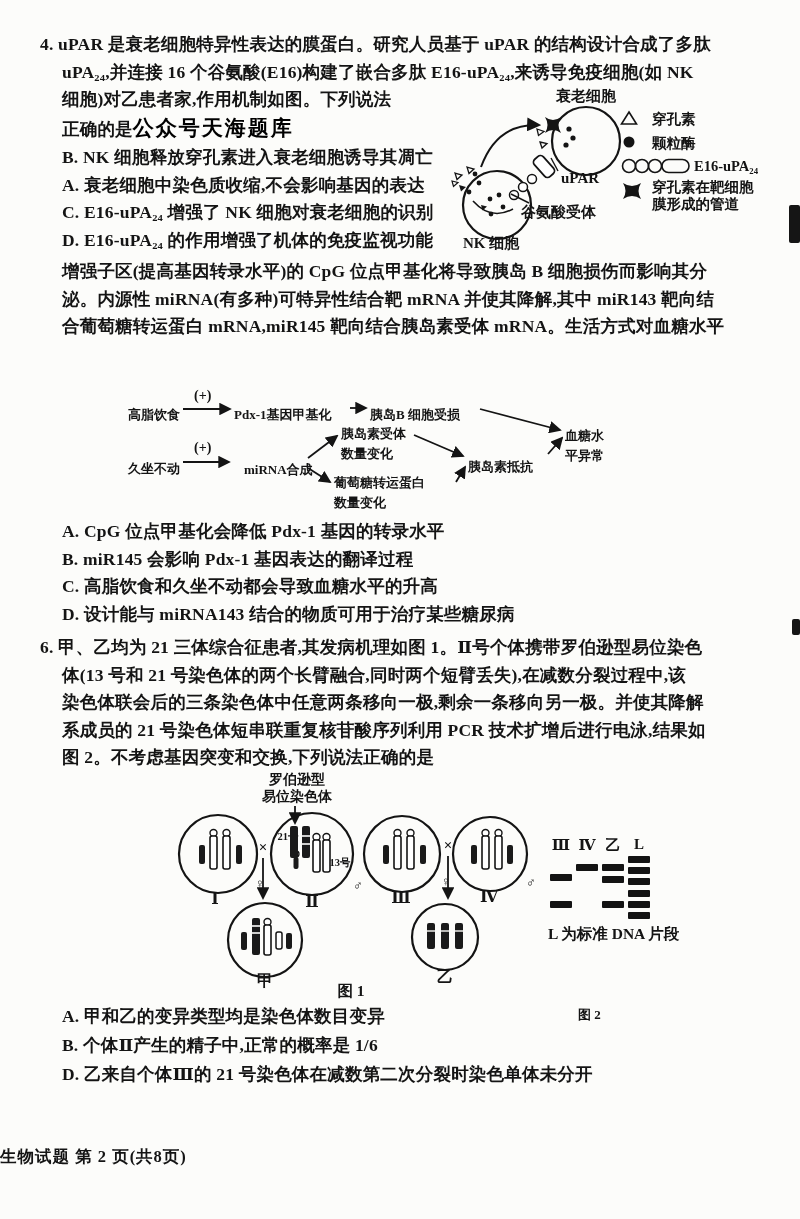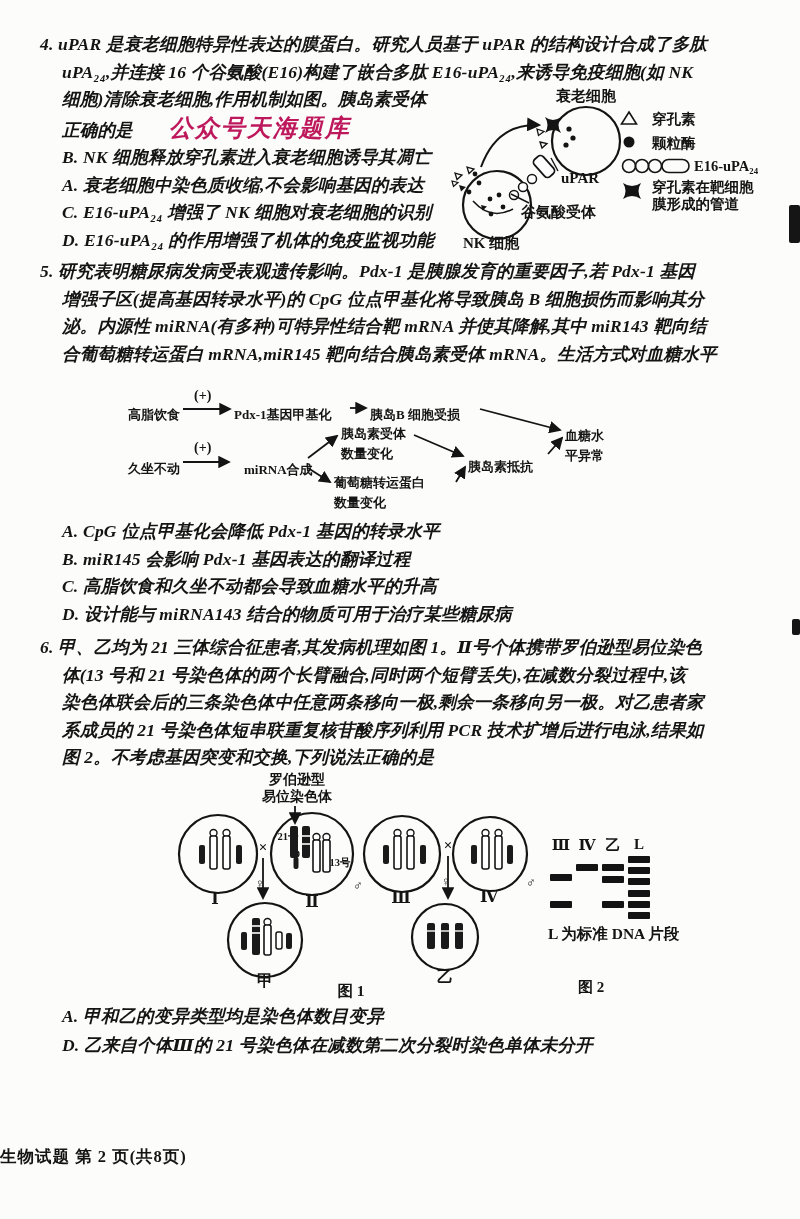--- a/index.html
+++ b/index.html
@@ -1,47 +1,47 @@
 <!DOCTYPE html>
 <html><head>
 <meta charset="utf-8">
 <style>
   html,body{margin:0;padding:0;background:#e9e9e7;}
   .page{position:relative;width:800px;height:1219px;margin:0 auto;background:#fcfcfa;
         font-family:"Liberation Serif","DejaVu Serif",serif;color:#141414;overflow:hidden;}
   .abs{position:absolute;}
-  .qblock{position:absolute;font-style:italic;}
+  .qblock{position:absolute;}
   .ln{white-space:nowrap;font-size:17.5px;line-height:27.5px;font-weight:600;letter-spacing:.2px;}
   .indent{padding-left:22px;}
   .opt{white-space:nowrap;font-size:17.5px;font-weight:600;letter-spacing:.2px;}
-  .watermark{font-family:"Liberation Sans","DejaVu Sans",sans-serif;font-size:24px;
-             font-weight:600;letter-spacing:2px;color:#be185d;margin-left:36px;}
+  .watermark{font-family:"Liberation Sans","DejaVu Sans",sans-serif;font-size:21px;
+             font-weight:600;letter-spacing:2px;color:#000000;}
   svg text{fill:#141414;font-weight:600;font-family:"Liberation Serif","DejaVu Serif",serif;}
   .flow-wrap{position:absolute;left:100px;top:388px;width:590px;height:135px;}
   .flow-node{position:absolute;font-size:13px;font-weight:600;white-space:nowrap;line-height:20px;margin-top:8px;}
   .flow-plus{position:absolute;font-size:14px;font-weight:700;}
   .fig2{position:absolute;left:548px;top:836px;width:210px;height:170px;}
   .lane-label{position:absolute;width:26px;text-align:center;font-size:15px;font-weight:700;top:0;}
   .gel{position:absolute;left:0;top:18px;width:110px;height:70px;}
   .band{position:absolute;width:22px;height:7px;background:#131313;border-radius:1px;}
   .gel-note{position:absolute;left:0;top:88px;font-size:15.5px;font-weight:700;white-space:nowrap;text-align:right;}
-  .fig-caption{position:absolute;font-size:15px;font-weight:700;white-space:nowrap;}
+  .fig-caption{position:absolute;font-size:13px;font-weight:700;white-space:nowrap;margin-top:28px;}
   .footer{position:absolute;left:0;right:0;top:1146px;text-align:left;font-size:16.5px;
           font-weight:600;letter-spacing:1px;}
   .artifact{position:absolute;background:#151515;border-radius:2px;}
 </style>
 </head>
 <body>
 
 <div class="page">
 
   <div class="qblock" style="left:40px;top:31px">
     <div class="ln">4. uPAR 是衰老细胞特异性表达的膜蛋白。研究人员基于 uPAR 的结构设计合成了多肽</div>
     <div class="ln indent">uPA₂₄,并连接 16 个谷氨酸(E16)构建了嵌合多肽 E16-uPA₂₄,来诱导免疫细胞(如 NK</div>
-    <div class="ln indent">细胞)清除衰老细胞,作用机制如图。胰岛素受体</div>
+    <div class="ln indent">细胞)对乙患者家,作用机制如图。下列说法</div>
     <div class="ln indent"><span>正确的是</span><span class="watermark">公众号天海题库</span></div>
   </div>
 
   <svg class="abs" style="left:445px;top:85px" width="355" height="175" viewBox="0 0 355 175">
     <defs>
       <marker id="arr1" viewBox="0 0 10 10" refX="8.5" refY="5" markerWidth="7" markerHeight="7" orient="auto-start-reverse">
         <path d="M0,0 L10,5 L0,10 z" fill="#141414"></path>
       </marker>
     </defs>
 
@@ -102,21 +102,20 @@
   </svg>
 
   <div class="qblock" style="left:62px;top:144px">
     <div class="opt" style="line-height:27.5px">B. NK 细胞释放穿孔素进入衰老细胞诱导其凋亡</div>
     <div class="opt" style="line-height:27.5px">A. 衰老细胞中染色质收缩,不会影响基因的表达</div>
     <div class="opt" style="line-height:27.5px">C. E16-uPA₂₄ 增强了 NK 细胞对衰老细胞的识别</div>
     <div class="opt" style="line-height:27.5px">D. E16-uPA₂₄ 的作用增强了机体的免疫监视功能</div>
   </div>
 
   <div class="qblock" style="left:40px;top:258px">
-    <div class="ln">5. 研究表明糖尿病发病受表观遗传影响。Pdx-1 是胰腺发育的重要因子,若 Pdx-1 基因</div>
     <div class="ln indent">增强子区(提高基因转录水平)的 CpG 位点甲基化将导致胰岛 B 细胞损伤而影响其分</div>
     <div class="ln indent">泌。内源性 miRNA(有多种)可特异性结合靶 mRNA 并使其降解,其中 miR143 靶向结</div>
     <div class="ln indent">合葡萄糖转运蛋白 mRNA,miR145 靶向结合胰岛素受体 mRNA。生活方式对血糖水平</div>
   </div>
 
   <div class="flow-wrap">
     <svg class="abs" style="left:0;top:0" width="590" height="135" viewBox="0 0 590 135">
       <defs>
         <marker id="arr2" viewBox="0 0 10 10" refX="8.5" refY="5" markerWidth="7" markerHeight="7" orient="auto-start-reverse">
           <path d="M0,0 L10,5 L0,10 z" fill="#141414"></path>
@@ -151,21 +150,21 @@
   <div class="qblock" style="left:62px;top:518px">
     <div class="opt" style="line-height:27.5px">A. CpG 位点甲基化会降低 Pdx-1 基因的转录水平</div>
     <div class="opt" style="line-height:27.5px">B. miR145 会影响 Pdx-1 基因表达的翻译过程</div>
     <div class="opt" style="line-height:27.5px">C. 高脂饮食和久坐不动都会导致血糖水平的升高</div>
     <div class="opt" style="line-height:27.5px">D. 设计能与 miRNA143 结合的物质可用于治疗某些糖尿病</div>
   </div>
 
   <div class="qblock" style="left:40px;top:634px">
     <div class="ln">6. 甲、乙均为 21 三体综合征患者,其发病机理如图 1。Ⅱ号个体携带罗伯逊型易位染色</div>
     <div class="ln indent">体(13 号和 21 号染色体的两个长臂融合,同时两个短臂丢失),在减数分裂过程中,该</div>
-    <div class="ln indent">染色体联会后的三条染色体中任意两条移向一极,剩余一条移向另一极。对乙患者家</div>
+    <div class="ln indent">染色体联会后的三条染色体中任意两条移向一极,剩余一条移向另一极。并使其降解</div>
     <div class="ln indent">系成员的 21 号染色体短串联重复核苷酸序列利用 PCR 技术扩增后进行电泳,结果如</div>
     <div class="ln indent">图 2。不考虑基因突变和交换,下列说法正确的是</div>
   </div>
 
   <svg class="abs" style="left:155px;top:770px" width="400" height="232" viewBox="0 0 400 232">
     <defs>
       <marker id="arr3" viewBox="0 0 10 10" refX="8.5" refY="5" markerWidth="7" markerHeight="7" orient="auto-start-reverse">
         <path d="M0,0 L10,5 L0,10 z" fill="#141414"></path>
       </marker>
     </defs>
@@ -269,20 +268,21 @@
         <div class="band" style="left: 80px; top: 36px;"></div>
         <div class="band" style="left: 80px; top: 47px;"></div>
         <div class="band" style="left: 80px; top: 58px;"></div>
       </div>
     <div class="gel-note">L 为标准 DNA 片段</div>
     <div class="fig-caption" style="left:30px;top:142px">图 2</div>
   </div>
 
   <div class="qblock" style="left:62px;top:1002px">
     <div class="opt" style="line-height:29px">A. 甲和乙的变异类型均是染色体数目变异</div>
+    <div class="opt" style="line-height:29px">B. 个体Ⅱ产生的精子中,正常的概率是 1/6</div>
     <div class="opt" style="line-height:29px">D. 乙来自个体Ⅲ的 21 号染色体在减数第二次分裂时染色单体未分开</div>
   </div>
 
   <div class="footer">生物试题 第 2 页(共8页)</div>
 
   <div class="artifact" style="left:789px;top:205px;width:11px;height:38px"></div>
   <div class="artifact" style="left:792px;top:619px;width:8px;height:16px"></div>
 </div>
 
 </body></html>

